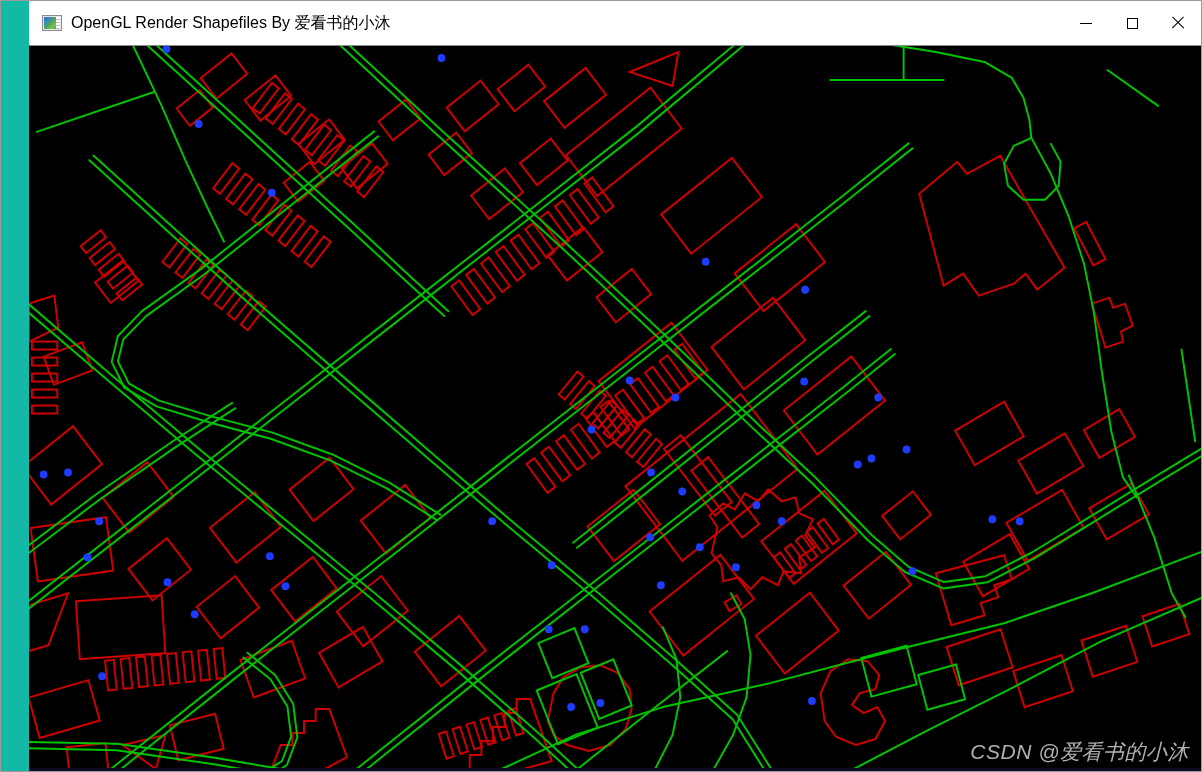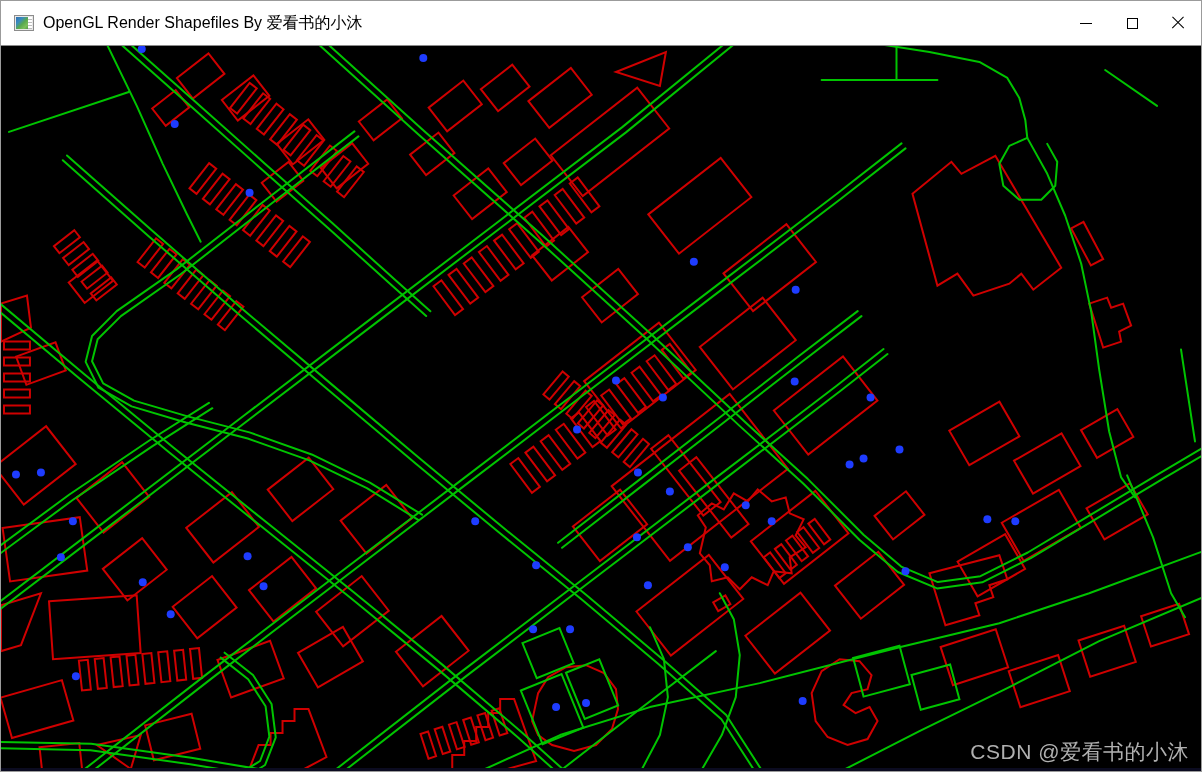--- a/index.html
+++ b/index.html
@@ -5,20 +5,21 @@
   html,body{margin:0;padding:0;background:#2a2a2a;}
   *{box-sizing:border-box;}
   .window{
     width:1202px;height:772px;
     border:1px solid #9b9b9b;
     display:flex;flex-direction:column;
     font-family:"Liberation Sans", sans-serif;
     background:#14b8a6;
     position:relative;
     overflow:hidden;
+    padding-left:28px;
   }
   .titlebar{
     height:45px;flex:0 0 45px;
     background:#ffffff;
     border-bottom:1px solid #8a8a8a;
     display:flex;align-items:center;
     user-select:none;
   }
   .app-icon{
     width:20px;height:16px;margin-left:13px;margin-right:9px;
@@ -43,21 +44,21 @@
   }
   .glyph-min{width:12px;height:0;border-top:1px solid #000;display:block;}
   .glyph-max{width:11px;height:11px;border:1px solid #000;display:block;}
   .glyph-close{position:relative;width:14px;height:14px;display:block;}
   .glyph-close::before,.glyph-close::after{
     content:"";position:absolute;left:-1px;top:6px;width:16px;height:1.3px;background:#000;
   }
   .glyph-close::before{transform:rotate(45deg);}
   .glyph-close::after{transform:rotate(-45deg);}
   .map{
-    flex:1 1 auto;position:relative;background:#000;overflow:hidden;
+    flex:1 1 auto;position:relative;background:#000;overflow:hidden;font-style:italic;
   }
   .map svg{display:block;width:100%;height:100%;}
   .watermark{
     position:absolute;right:12px;bottom:5px;
     font-size:21px;color:#c9c9c9;opacity:.88;
     letter-spacing:.5px;pointer-events:none;
     font-family:"Liberation Sans", sans-serif;
   }
   .taskbar-edge{
     position:absolute;left:0;right:0;bottom:0;height:3px;background:#0b0b20;

